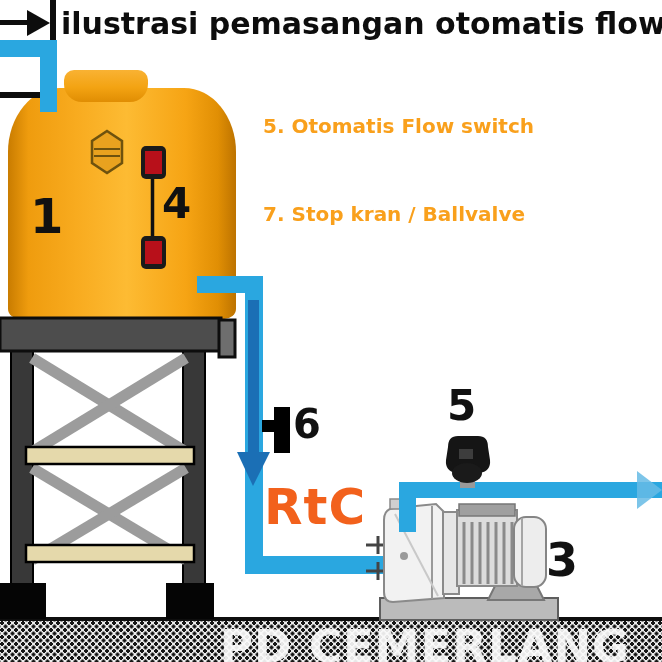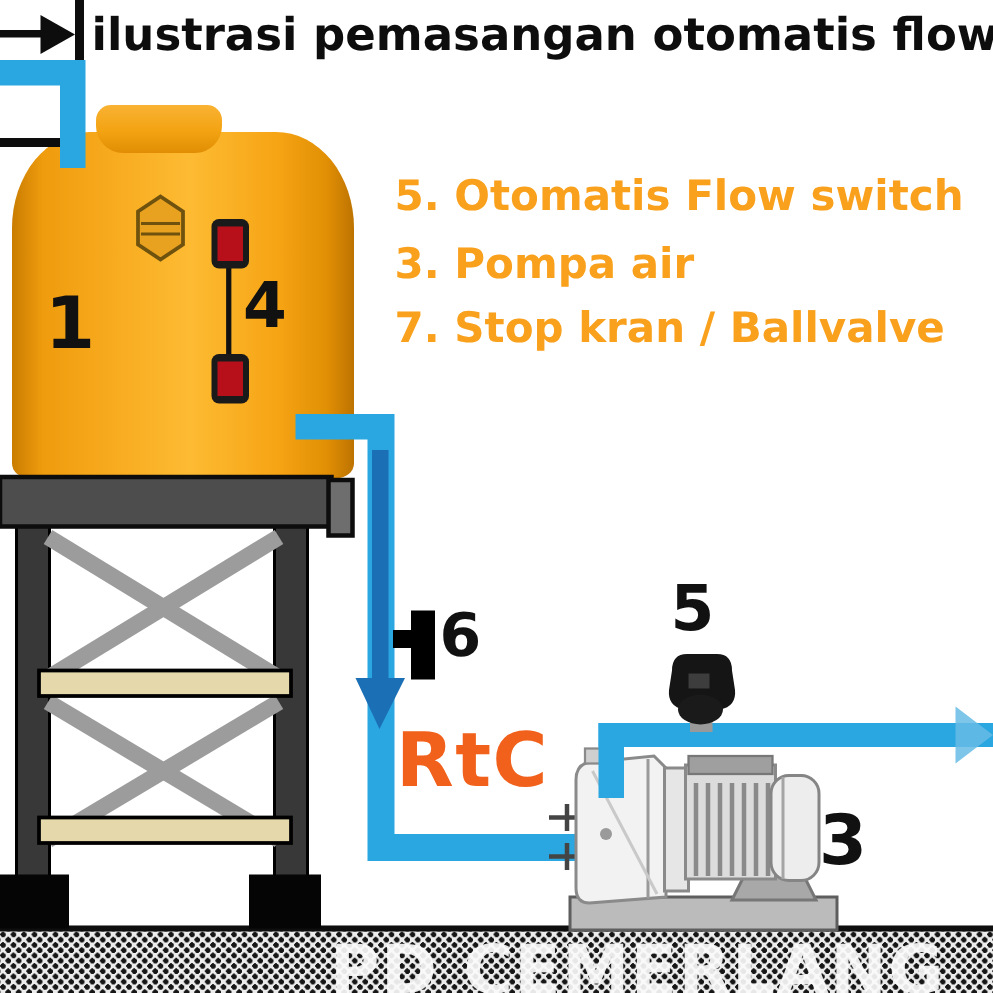--- a/index.html
+++ b/index.html
@@ -8,21 +8,21 @@
     font-family:"DejaVu Sans","Liberation Sans",sans-serif;
   }
   .abs{position:absolute;}
   
   #title{
     left:61px;top:6px;z-index:6;white-space:nowrap;
     font-size:30px;font-weight:700;color:#0d0d0d;letter-spacing:0px;
   }
   .legend-line{
     left:263px;z-index:6;white-space:nowrap;
-    font-size:28px;font-weight:700;color:#F9A01C;
+    font-size:20px;font-weight:700;color:#F9A01C;
   }
   #legend-0{top:114px;}
   #legend-1{top:159px;}
   #legend-2{top:202px;}
   .num-label{z-index:6;color:#111;font-weight:700;line-height:1;}
   #lbl-tank{left:30px;top:192px;font-size:48px;}
   #lbl-float{left:162px;top:183px;font-size:42px;}
   #lbl-valve{left:293px;top:404px;font-size:40px;}
   #lbl-flow{left:447px;top:385px;font-size:42px;}
   #lbl-pump{left:546px;top:537px;font-size:46px;}
@@ -169,21 +169,20 @@
       <rect x="460" y="478" width="15" height="10" fill="#999"></rect>
       <path d="M448,447 Q448,436 458,436 L478,436 Q488,436 488,447 L490,460 Q491,471 480,473 L456,473 Q445,471 446,460 Z" fill="#151515"></path>
       <ellipse cx="467" cy="473" rx="15" ry="10" fill="#1a1a1a"></ellipse>
       <rect x="459" y="449" width="14" height="10" fill="#3d3d3d"></rect>
     </g>
   </svg>
 
   <div id="title" class="abs">ilustrasi pemasangan otomatis flow switch</div>
 
   <div id="legend-0" class="abs legend-line">5. Otomatis Flow switch</div>
-  <div id="legend-1" class="abs legend-line">3. Pompa air</div>
   <div id="legend-2" class="abs legend-line">7. Stop kran / Ballvalve</div>
 
   <div id="lbl-tank" class="abs num-label">1</div>
   <div id="lbl-float" class="abs num-label">4</div>
   <div id="lbl-valve" class="abs num-label">6</div>
   <div id="lbl-flow" class="abs num-label">5</div>
   <div id="lbl-pump" class="abs num-label">3</div>
 
   <div id="brand" class="abs">RtC</div>
   <div id="watermark" class="abs">PD CEMERLANG</div>

